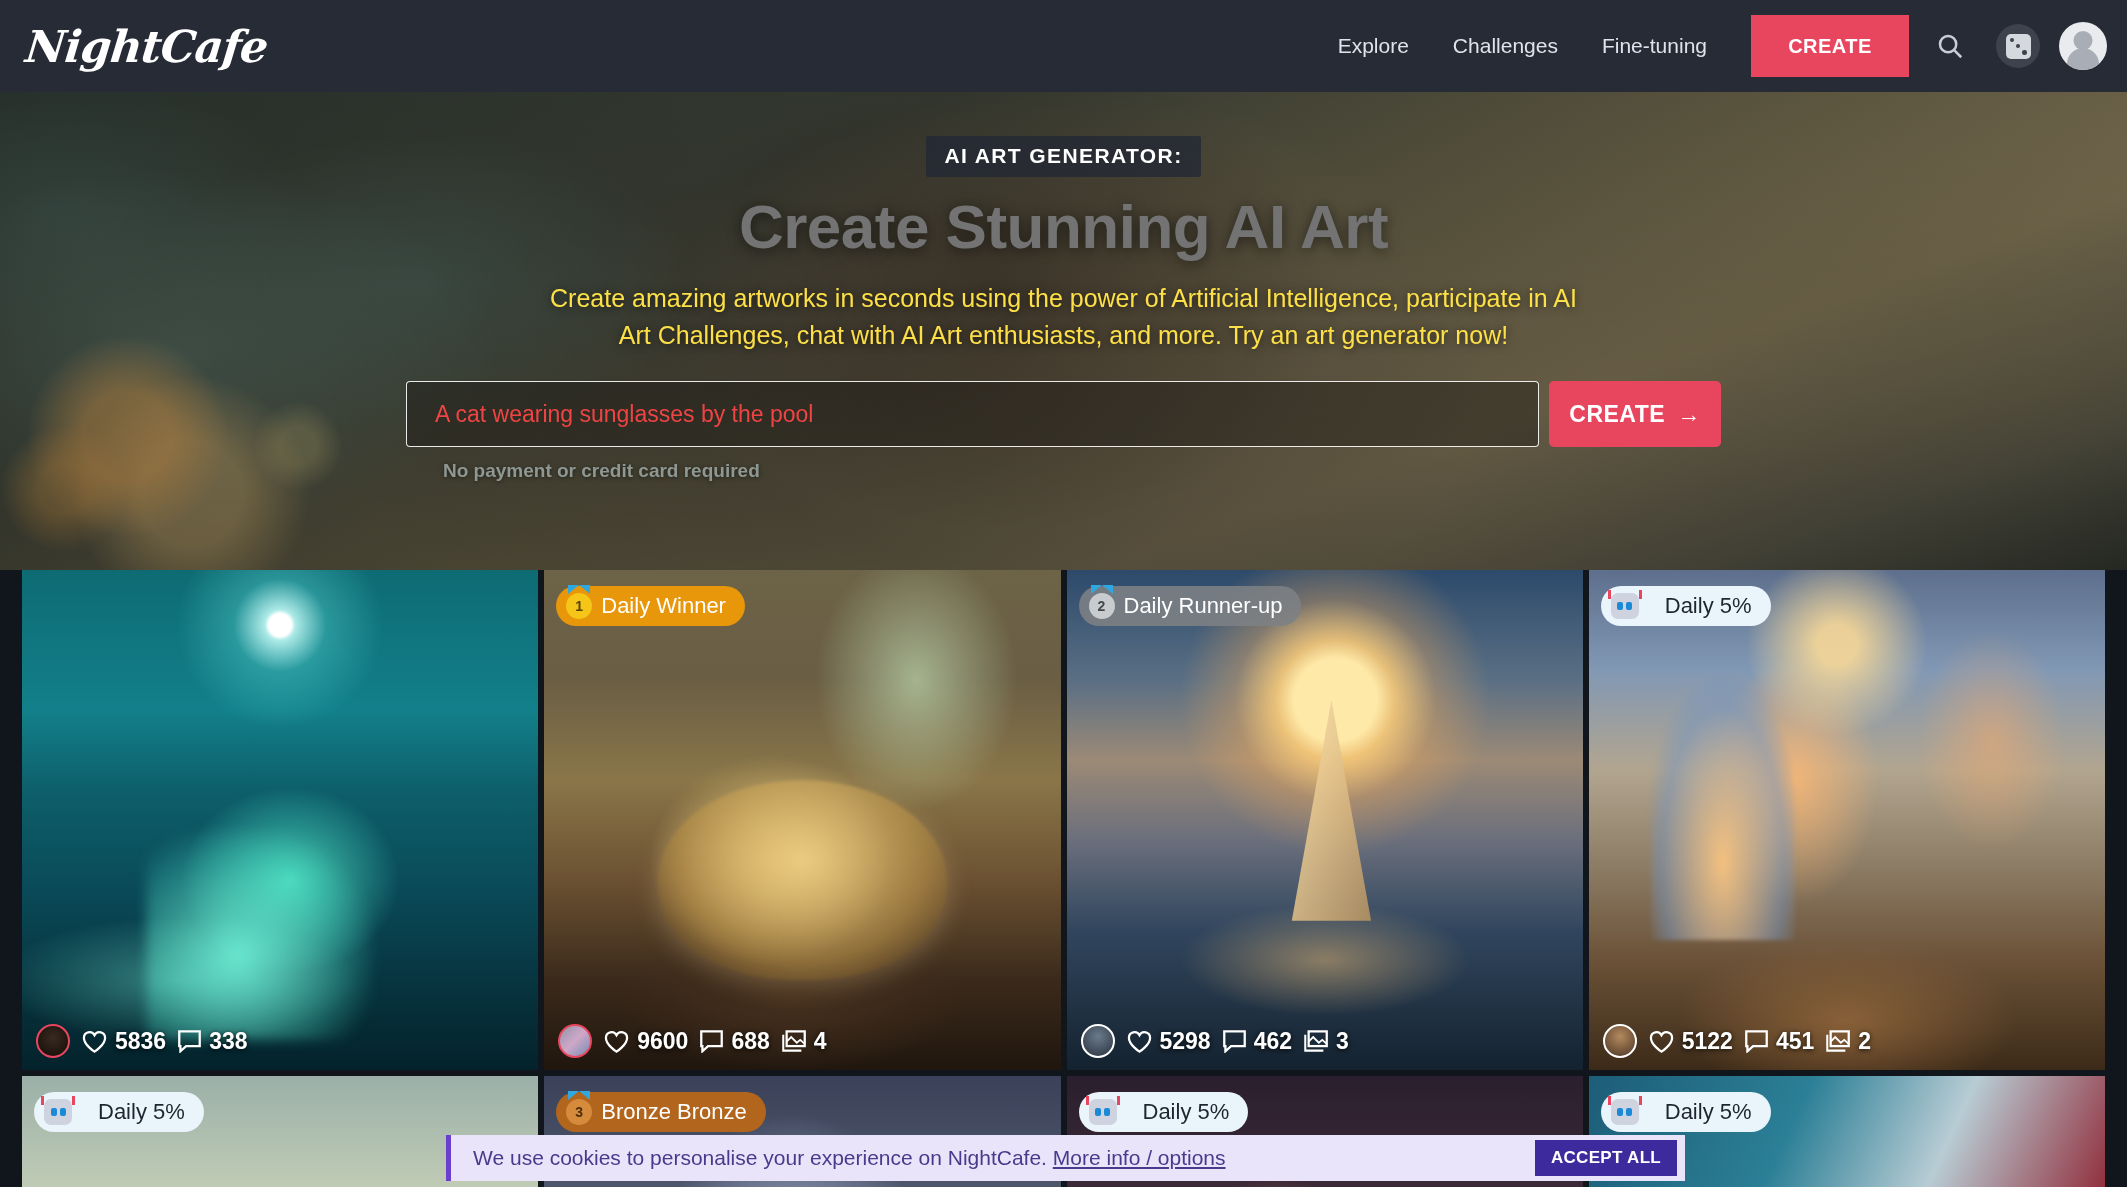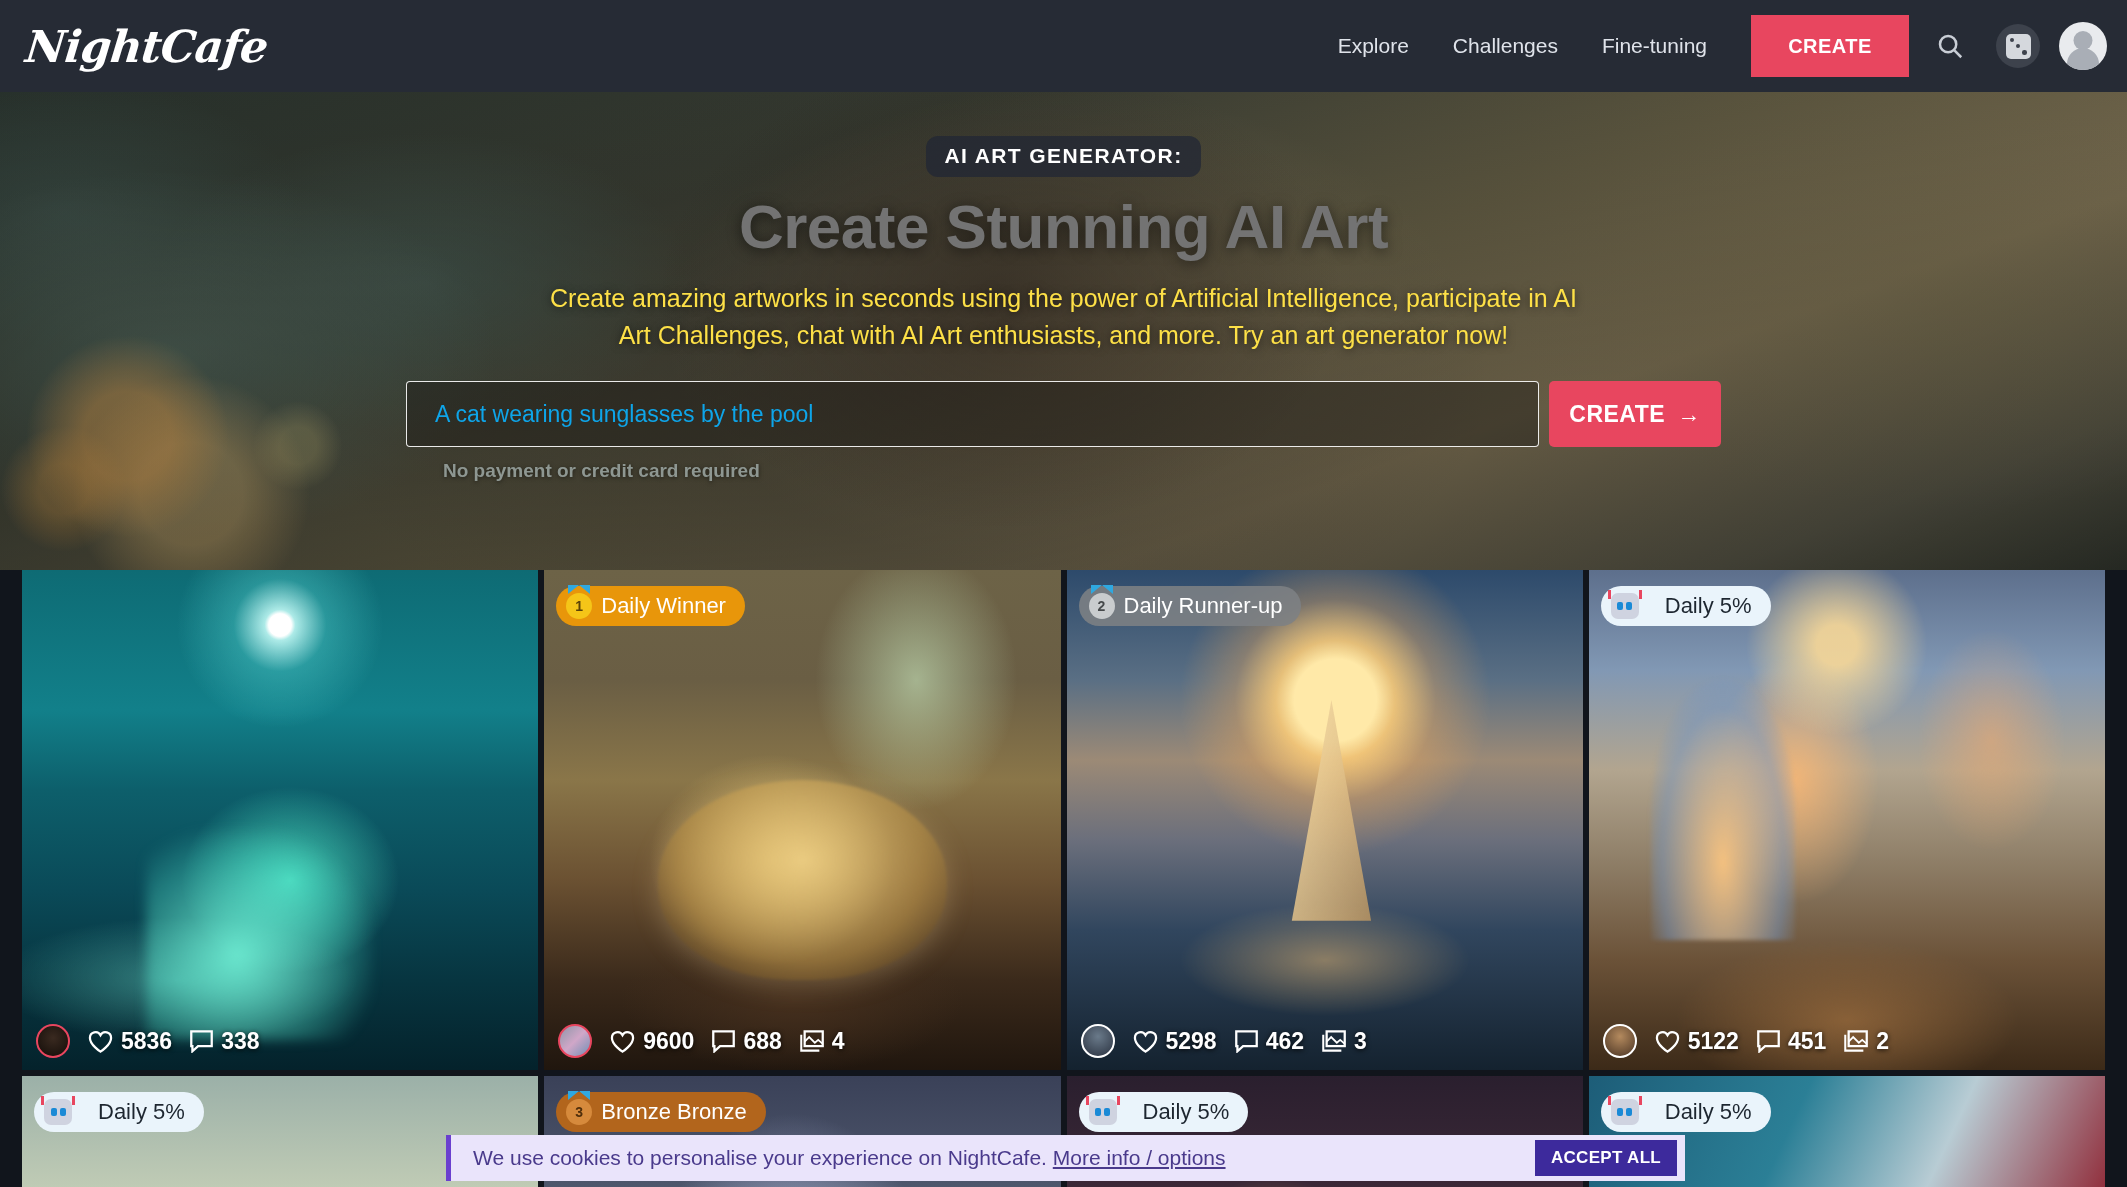--- a/index.html
+++ b/index.html
@@ -105,21 +105,21 @@
   .hero-inner {
     position: relative; z-index: 2;
     width: 100%; height: 100%;
     display: flex; flex-direction: column; align-items: center;
     padding-top: 44px;
   }
   .eyebrow {
     background: rgba(32,38,52,.72);
     color: #ffffff; font-size: 21px; font-weight: 700;
     letter-spacing: 1.4px;
-    padding: 8px 18px 9px; border-radius: 12px;
+    padding: 8px 18px 9px; border-radius: 2px;
   }
   .hero-title {
     margin-top: 14px;
     font-size: 62px; font-weight: 700; color: #737373;
     letter-spacing: -.5px;
     text-shadow: 0 2px 14px rgba(0,0,0,.55);
   }
   .hero-sub {
     margin-top: 18px;
     width: 1030px; text-align: center;
@@ -127,21 +127,21 @@
     text-shadow: 0 1px 8px rgba(0,0,0,.6);
   }
   .prompt-row {
     margin-top: 28px; display: flex; align-items: stretch;
   }
   .prompt-input {
     width: 1133px; height: 66px;
     background: rgba(28,26,22,.45);
     border: 1.5px solid rgba(255,255,255,.9);
     border-radius: 4px;
-    color: #0ea5e9; font-size: 23px;
+    color: #ef4444; font-size: 23px;
     padding: 0 28px;
     font-family: "Liberation Sans", sans-serif;
     outline: none;
   }
   .prompt-input::placeholder { color: #cfd2d0; }
   .prompt-create {
     margin-left: 10px; width: 172px; height: 66px;
     background: #e8465f; color: #fff; border: none; border-radius: 5px;
     font-size: 23px; font-weight: 700; letter-spacing: .5px;
     display: flex; align-items: center; justify-content: center; gap: 12px;
@@ -201,21 +201,21 @@
   .badge .bot::before, .badge .bot::after {
     content: ""; position: absolute; top: -3px; width: 3px; height: 9px;
     background: #e8465f;
   }
   .badge .bot::before { left: -3px; }
   .badge .bot::after  { right: -3px; }
   .badge .bot i { width: 6px; height: 8px; background: #1a8ad6; border-radius: 2px; }
 
   .stats {
     position: absolute; left: 14px; bottom: 12px;
-    display: flex; align-items: center; gap: 17px;
+    display: flex; align-items: center; gap: 11px;
     z-index: 4;
     text-shadow: 0 1px 5px rgba(0,0,0,.85);
   }
   .stat-avatar {
     width: 34px; height: 34px; border-radius: 50%;
     border: 2px solid #e8465f; overflow: hidden; flex: none;
   }
   .stat-avatar.white { border-color: #ffffff; }
   .stat { display: flex; align-items: center; gap: 7px; color: #fff; font-size: 23px; font-weight: 700; }
   .stat svg { flex: none; }

